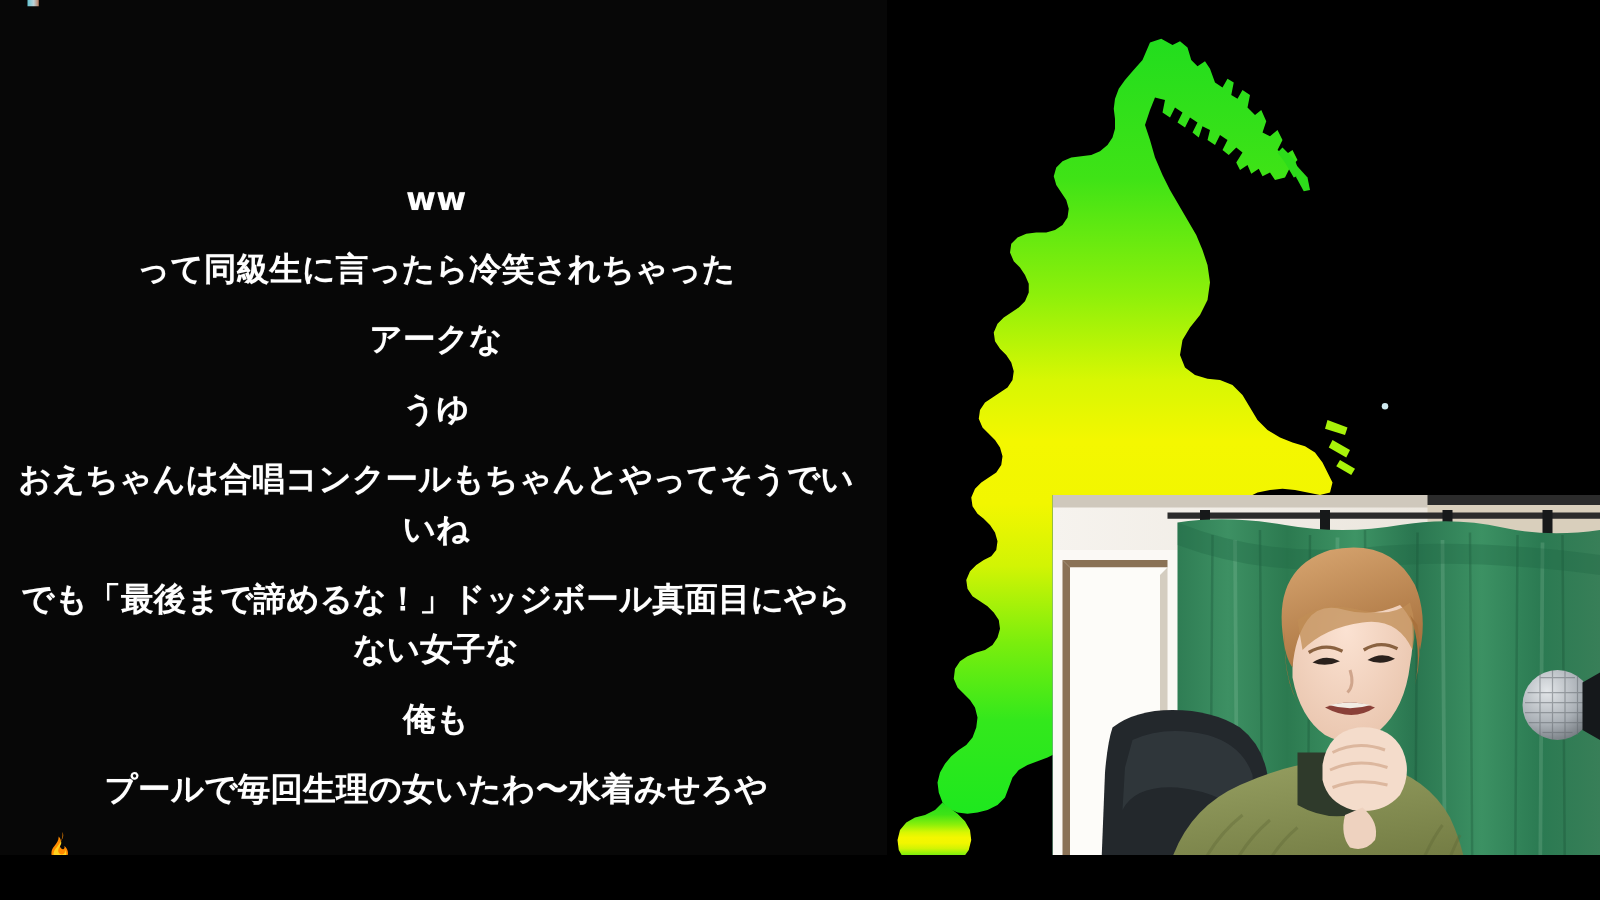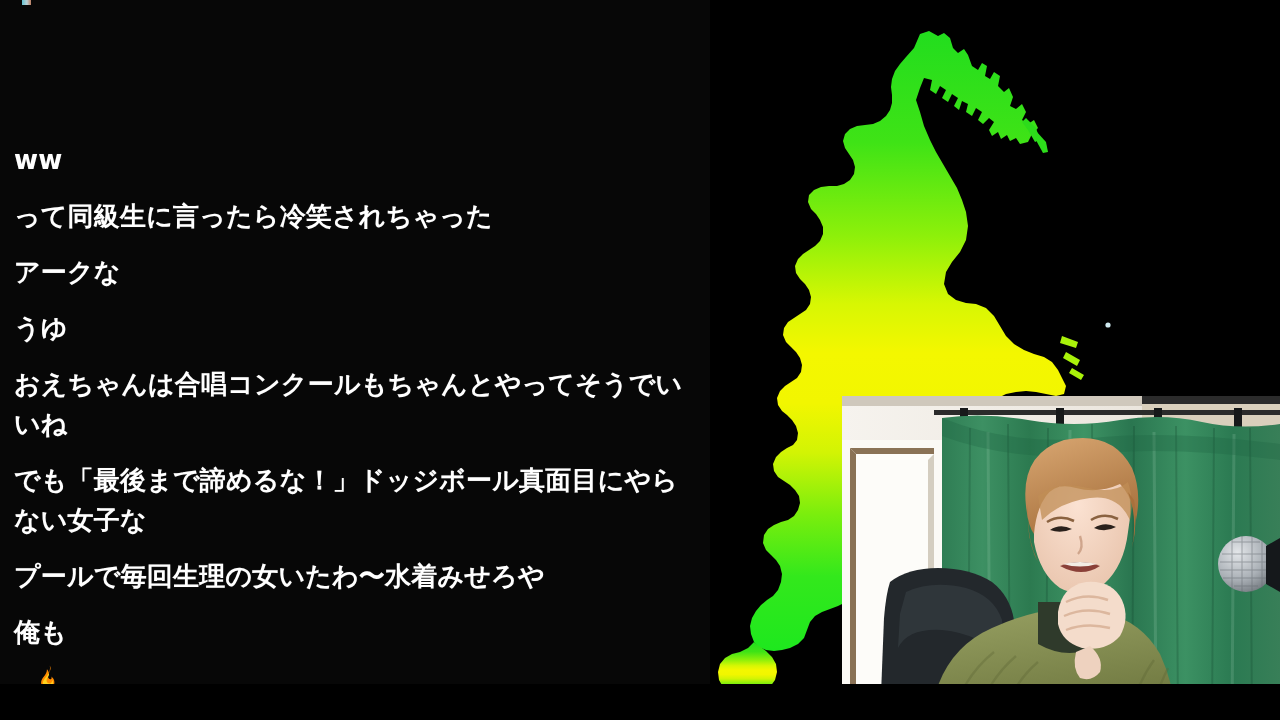--- a/index.html
+++ b/index.html
@@ -8,20 +8,21 @@
     padding: 0;
     background: #000000;
   }
   #stage {
     position: relative;
     width: 1280px;
     height: 684px;
     background: #000000;
     overflow: hidden;
     font-family: "DejaVu Sans", "Liberation Sans", sans-serif;
+    text-align: center;
   }
 
   
   #chat-panel {
     position: absolute;
     left: 0;
     top: 0;
     width: 710px;
     height: 720px;
     background: #070707;
@@ -123,23 +124,23 @@
 
       <div class="chat-msg">アークな</div>
 
       <div class="chat-msg">うゆ</div>
 
       <div class="chat-msg">おえちゃんは合唱コンクールもちゃんとやってそうでいいね</div>
 
       <div class="chat-msg">でも「最後まで諦めるな！」ドッジボール真面目にやらない女子な</div>
 
 
+      <div class="chat-msg">俺も</div>
+
       <div class="chat-msg">プールで毎回生理の女いたわ〜水着みせろや</div>
-
-      <div class="chat-msg">俺も</div>
 
       <div class="emote-row">
         <svg class="pepe-emote" viewBox="0 0 32 32">
 
           <path d="M21.2 2.0c0.9 1.6 0.4 2.9-0.3 4.1-0.6 1.0-1.1 1.9-0.7 3.0 0.3 0.9 1.1 1.4 1.7 1.1 0.5-0.3 0.5-1.0 0.2-1.6 1.3 0.9 2.0 2.4 1.8 4.0-0.2 1.9-1.7 3.3-3.5 3.5-2.1 0.2-4.0-1.3-4.3-3.4-0.2-1.7 0.6-2.9 1.5-4.0 1.0-1.3 2.0-2.6 1.9-4.4 0.6 0.6 1.0 1.3 1.1 2.1 0.8-1.4 0.9-2.9 0.6-4.4z" fill="#ff8a00"></path>
           <path d="M20.6 6.4c0.4 1.1-0.1 1.9-0.6 2.7-0.5 0.8-0.9 1.6-0.6 2.5 0.4 1.1 1.7 1.5 2.6 0.8 0.6-0.5 0.8-1.3 0.5-2.1 0.7 1.1 0.8 2.4 0.2 3.5-0.7 1.3-2.2 1.9-3.6 1.4-1.5-0.5-2.3-2.0-1.9-3.5 0.3-1.1 1.1-1.9 1.8-2.8 0.6-0.8 1.2-1.6 1.6-2.5z" fill="#ffd21e"></path>
 
           <ellipse cx="14" cy="23.6" rx="11.6" ry="7.4" fill="#4e9e3f"></ellipse>
           <ellipse cx="14" cy="22.4" rx="11.2" ry="6.6" fill="#63b44d"></ellipse>
 

